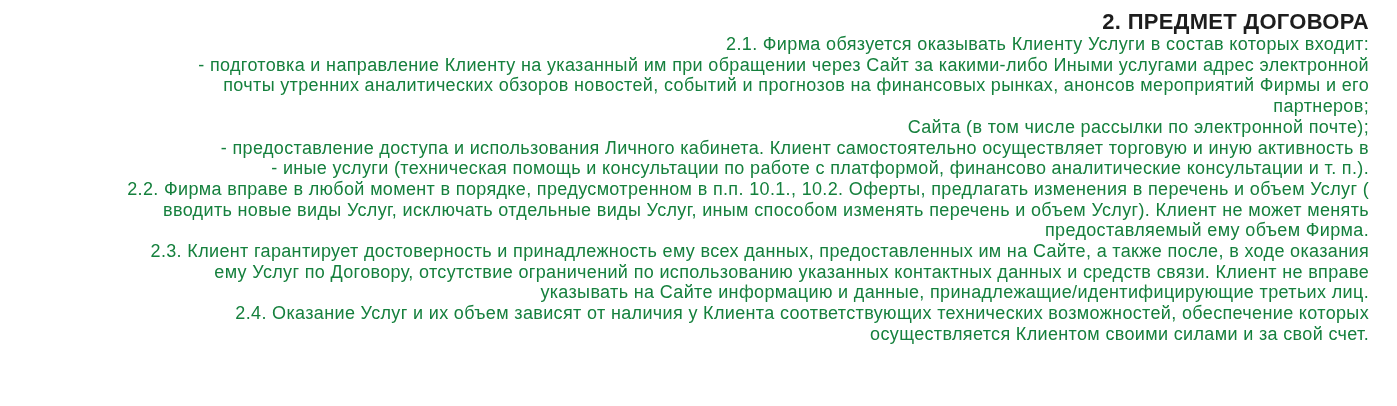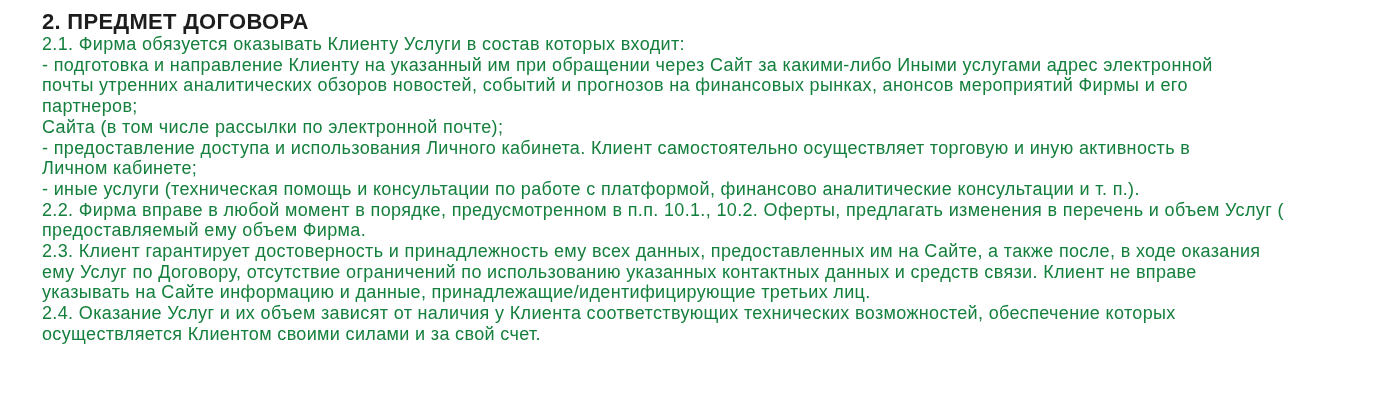--- a/index.html
+++ b/index.html
@@ -9,20 +9,21 @@
   }
   .page {
     position: relative;
     width: 1397px;
     height: 406px;
     box-sizing: border-box;
     background: #ffffff;
     padding: 9px 28px 0 42px;
     overflow: hidden;
     font-family: "Liberation Sans", "DejaVu Sans", sans-serif;
+    text-align: right;
   }
   .heading {
     margin: 0;
     font-size: 22px;
     line-height: 25px;
     font-weight: 700;
     color: #1d1d1d;
     letter-spacing: 0.3px;
     white-space: nowrap;
   }
@@ -39,22 +40,22 @@
 <body>
 
 <div class="page">
   <h2 class="heading">2. ПРЕДМЕТ ДОГОВОРА</h2>
   <div class="line">2.1. Фирма обязуется оказывать Клиенту Услуги в состав которых входит:</div>
   <div class="line">- подготовка и направление Клиенту на указанный им при обращении через Сайт за какими-либо Иными услугами адрес электронной</div>
   <div class="line">почты утренних аналитических обзоров новостей, событий и прогнозов на финансовых рынках, анонсов мероприятий Фирмы и его</div>
   <div class="line">партнеров;</div>
   <div class="line">Сайта (в том числе рассылки по электронной почте);</div>
   <div class="line">- предоставление доступа и использования Личного кабинета. Клиент самостоятельно осуществляет торговую и иную активность в</div>
-  <div class="line">Личном кабинете;</div>
   <div class="line">- иные услуги (техническая помощь и консультации по работе с платформой, финансово аналитические консультации и т. п.).</div>
   <div class="line">2.2. Фирма вправе в любой момент в порядке, предусмотренном в п.п. 10.1., 10.2. Оферты, предлагать изменения в перечень и объем Услуг (</div>
+  <div class="line">вводить новые виды Услуг, исключать отдельные виды Услуг, иным способом изменять перечень и объем Услуг). Клиент не может менять</div>
   <div class="line">предоставляемый ему объем Фирма.</div>
   <div class="line">2.3. Клиент гарантирует достоверность и принадлежность ему всех данных, предоставленных им на Сайте, а также после, в ходе оказания</div>
   <div class="line">ему Услуг по Договору, отсутствие ограничений по использованию указанных контактных данных и средств связи. Клиент не вправе</div>
   <div class="line">указывать на Сайте информацию и данные, принадлежащие/идентифицирующие третьих лиц.</div>
   <div class="line">2.4. Оказание Услуг и их объем зависят от наличия у Клиента соответствующих технических возможностей, обеспечение которых</div>
   <div class="line">осуществляется Клиентом своими силами и за свой счет.</div>
 </div>
 
 </body></html>

